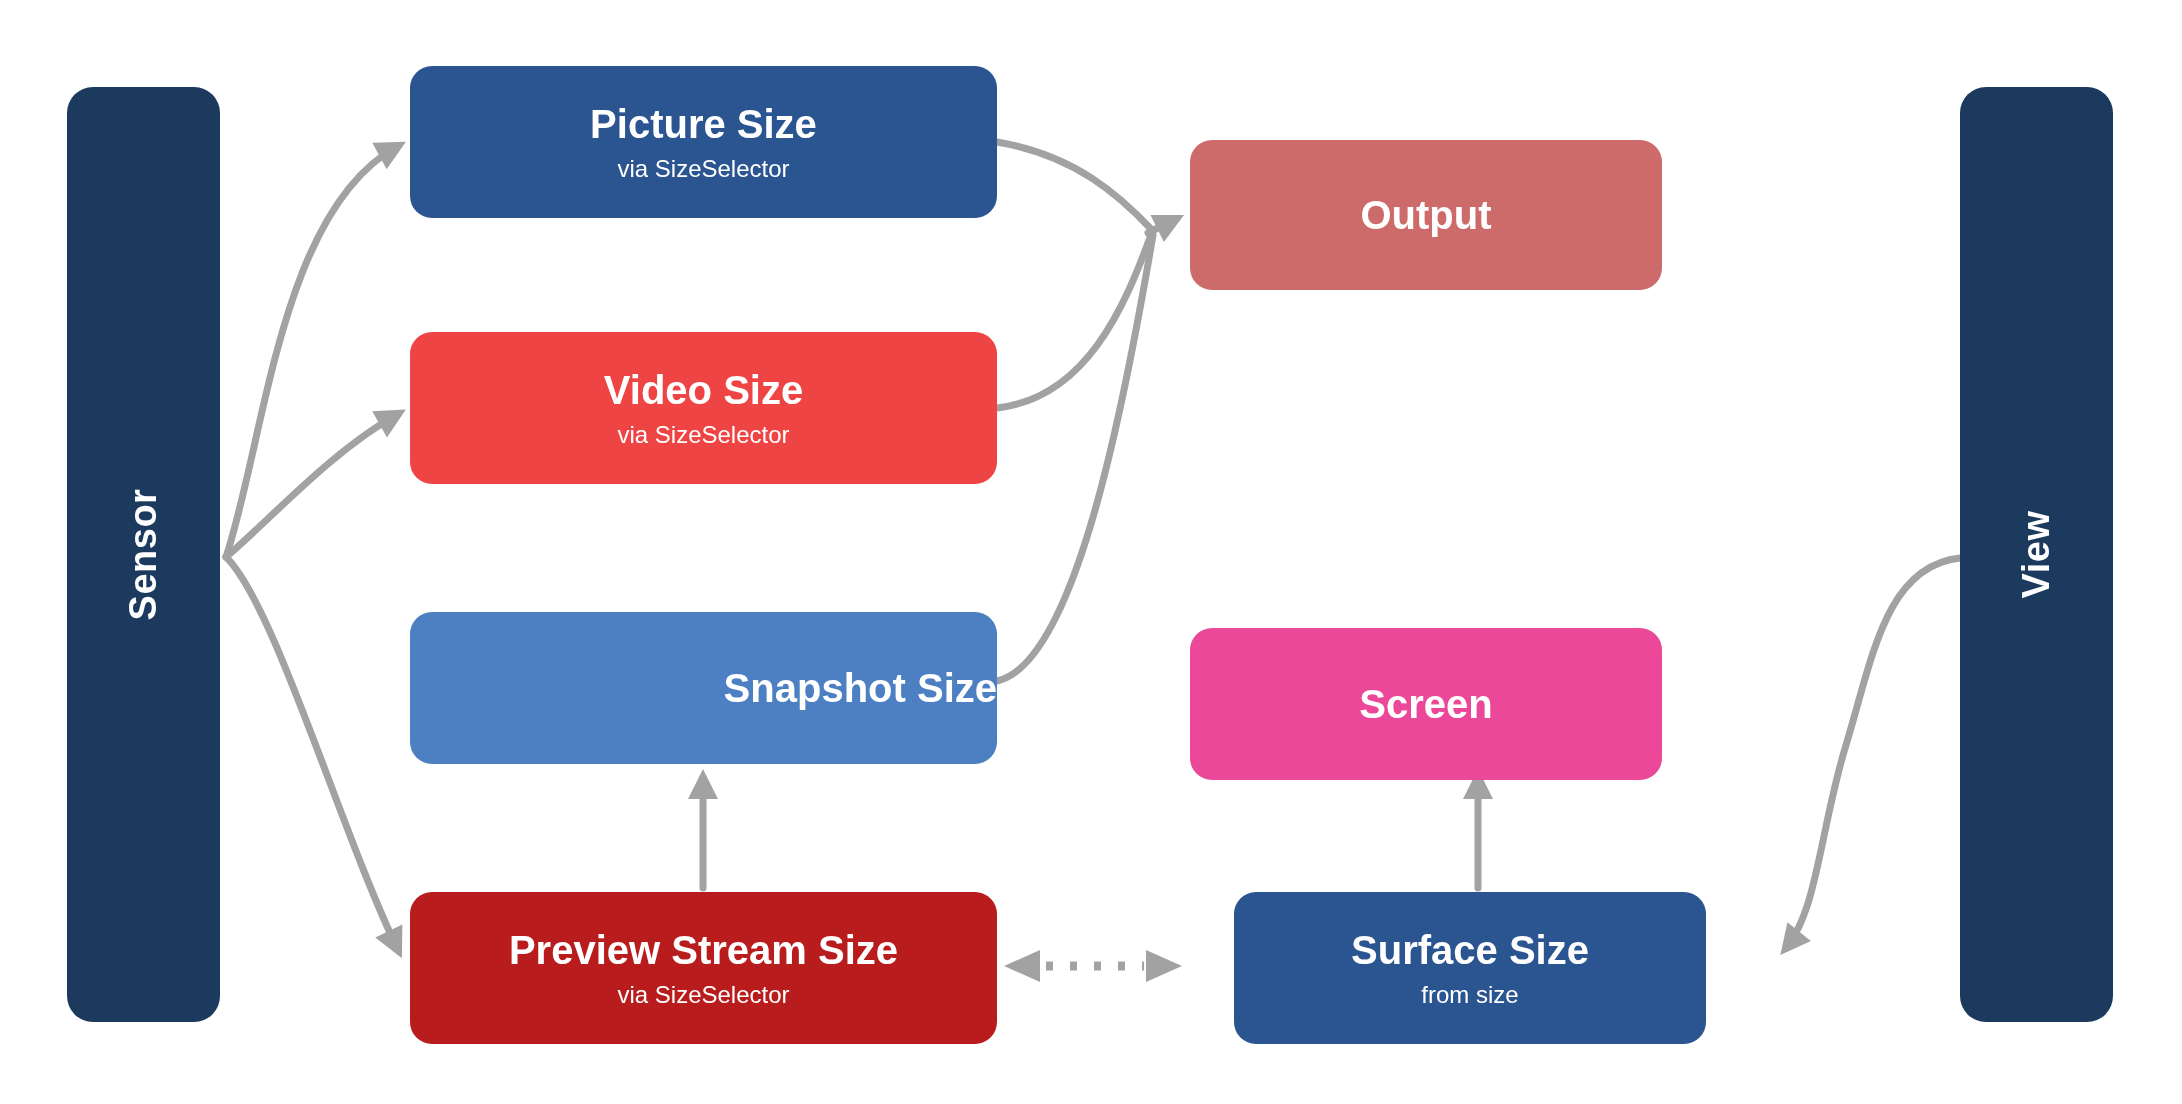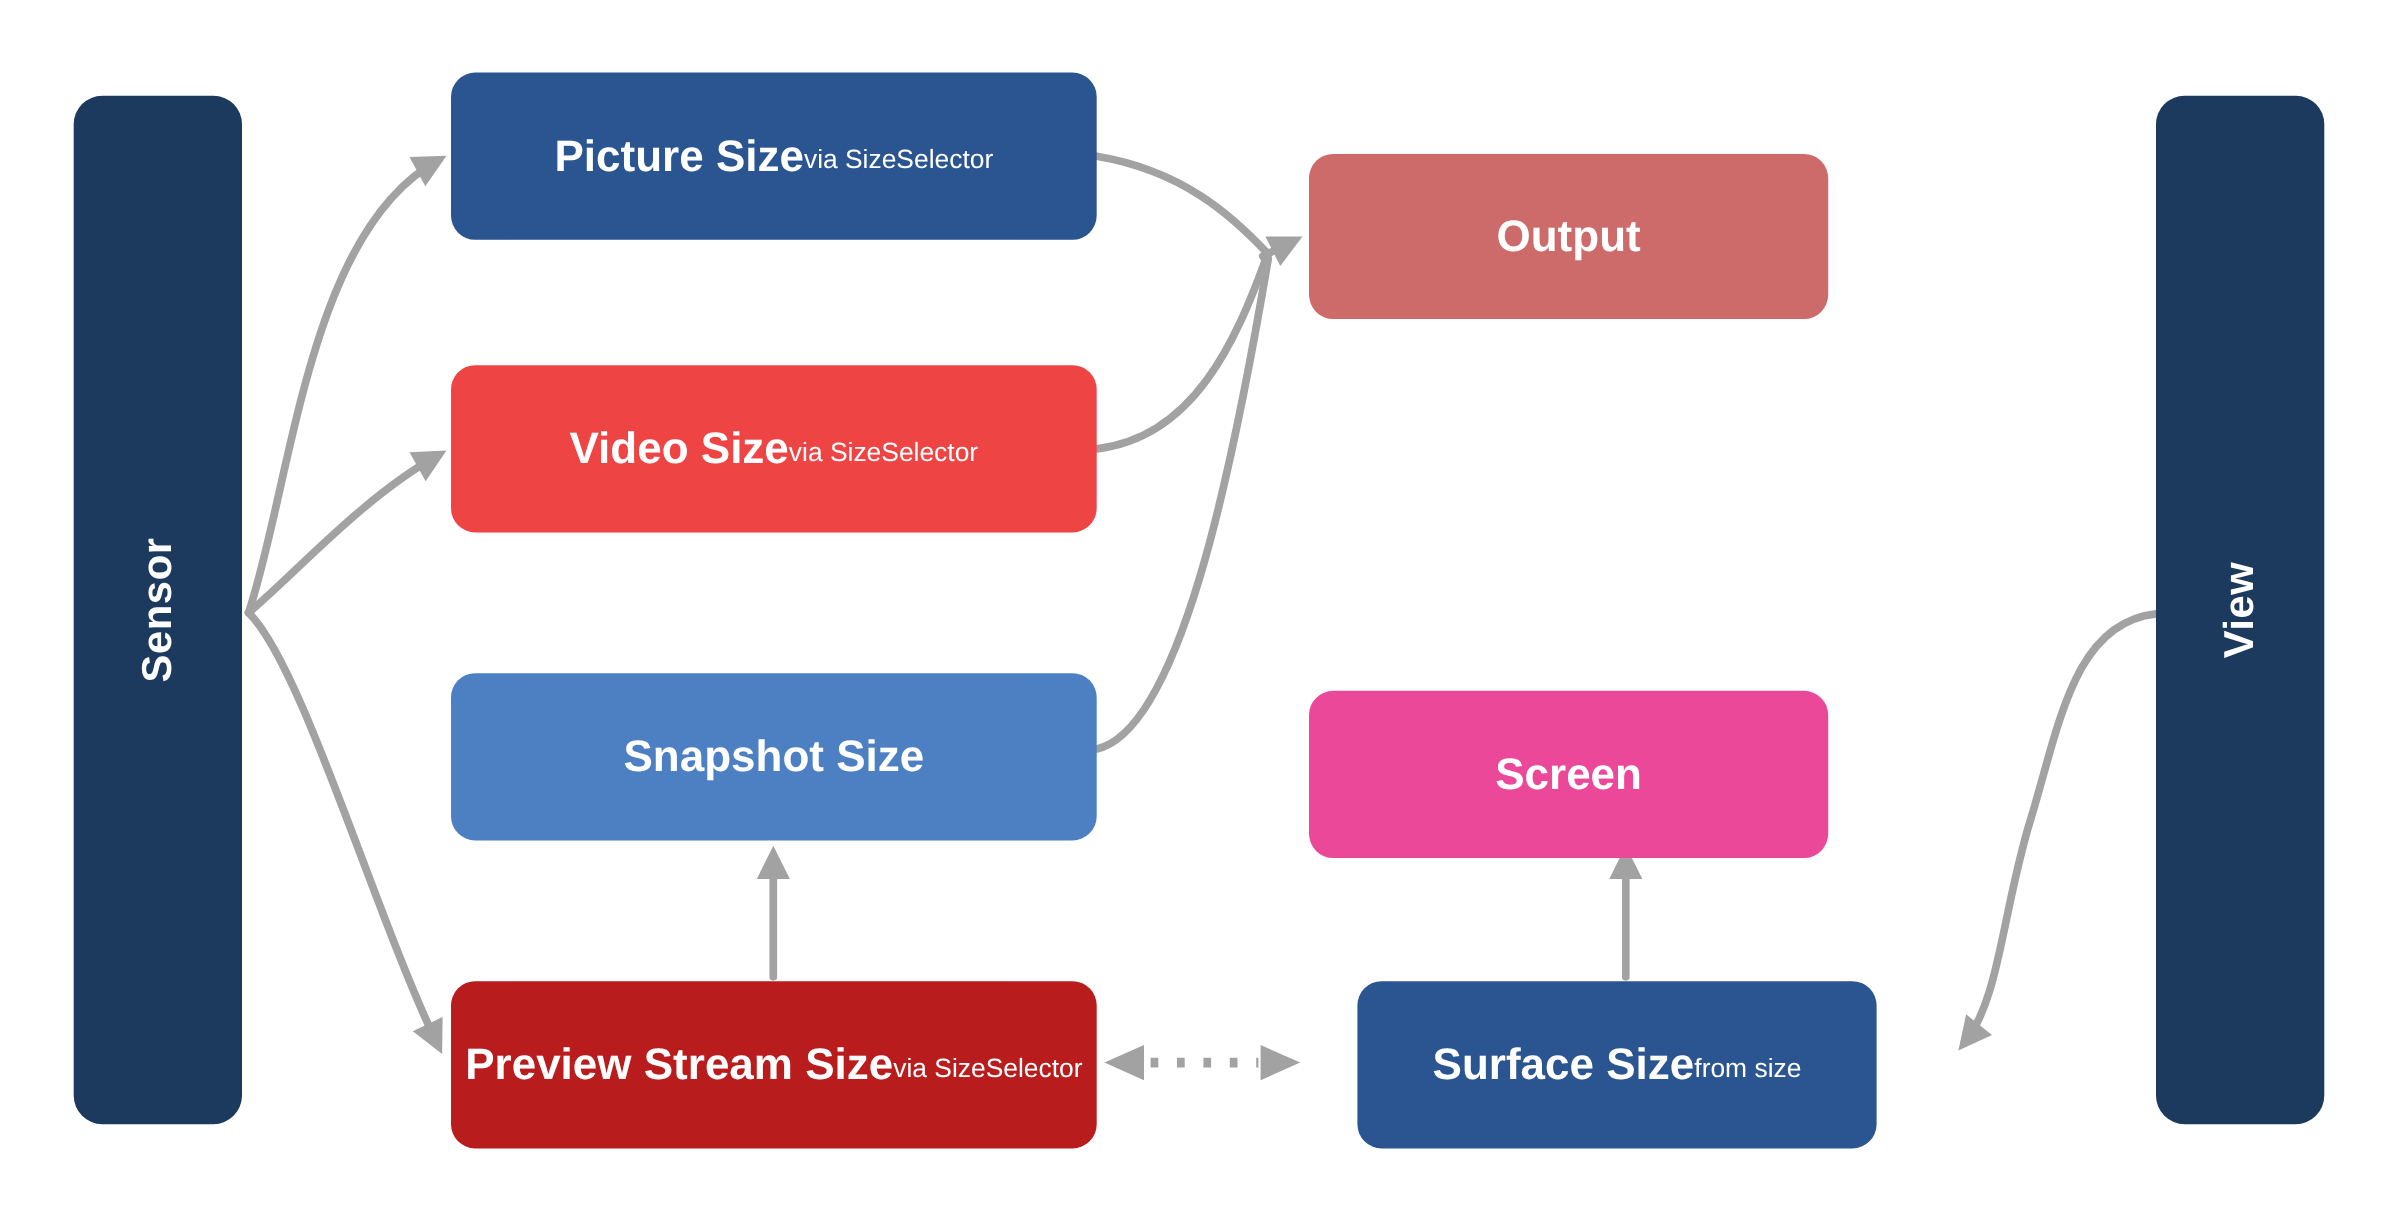--- a/index.html
+++ b/index.html
@@ -35,21 +35,21 @@
     color: #ffffff;
     font-size: 38px;
     font-weight: bold;
     letter-spacing: 0.5px;
   }
   .node {
     position: absolute;
     border-radius: 22px;
     color: #ffffff;
     display: flex;
-    flex-direction: row;
+    flex-direction: column;
     align-items: center;
     justify-content: center;
     text-align: center;
     z-index: 2;
   }
   .node .title {
     font-size: 40px;
     font-weight: bold;
     line-height: 1.15;
   }
@@ -112,21 +112,21 @@
   <div class="node primary col1" style="top: 66px; background-color: rgb(42, 85, 144);">
     <div class="title">Picture Size</div>
     <div class="subtitle">via SizeSelector</div>
   </div>
 
   <div class="node primary col1" style="top: 332px; background-color: #ef4444;">
     <div class="title">Video Size</div>
     <div class="subtitle">via SizeSelector</div>
   </div>
 
-  <div class="node light col1" style="top: 612px; background-color: rgb(76, 128, 194);">
+  <div class="node light col1" style="top: 612px; background-color: rgb(76, 128, 194); align-items: flex-end;">
     <div class="title">Snapshot Size</div>
   </div>
 
   <div class="node primary col1" style="top: 892px; background-color: #b91c1c;">
     <div class="title">Preview Stream Size</div>
     <div class="subtitle">via SizeSelector</div>
   </div>
 
   <div class="node accent col2" style="top: 140px; height: 150px; background-color: rgb(205, 106, 106);">
     <div class="title">Output</div>

